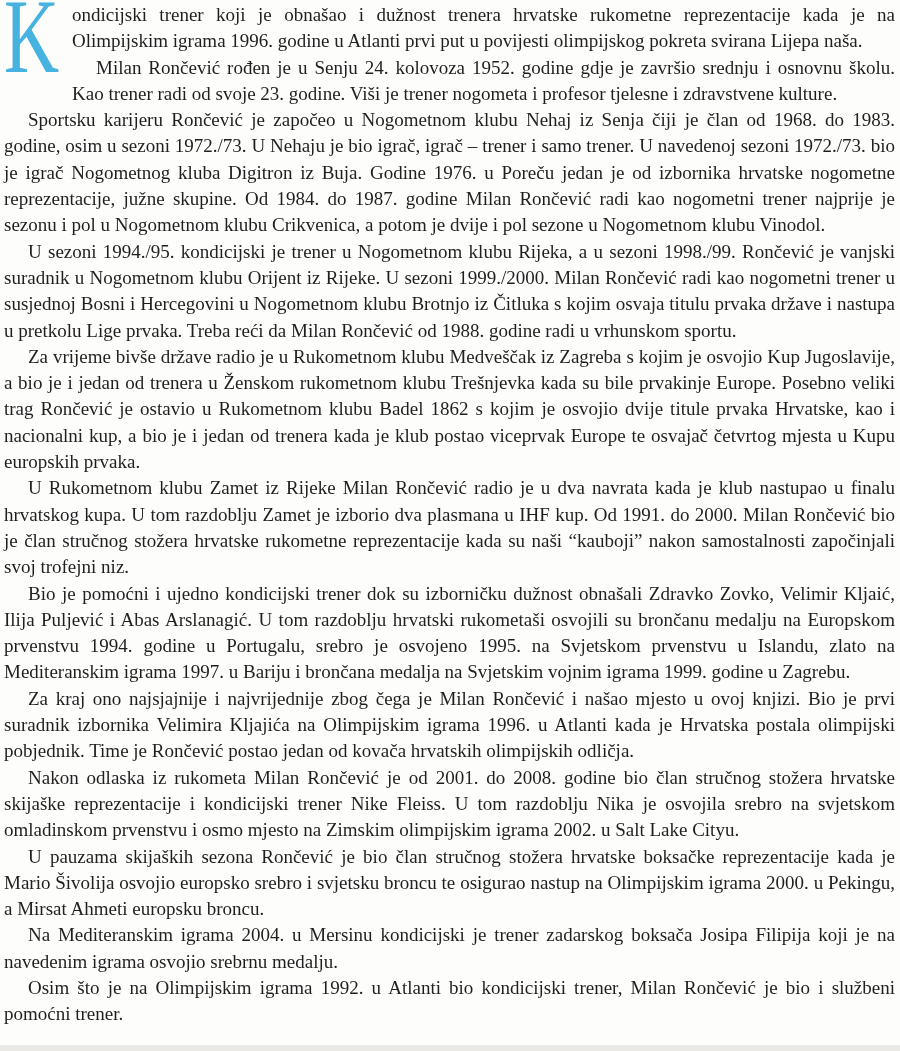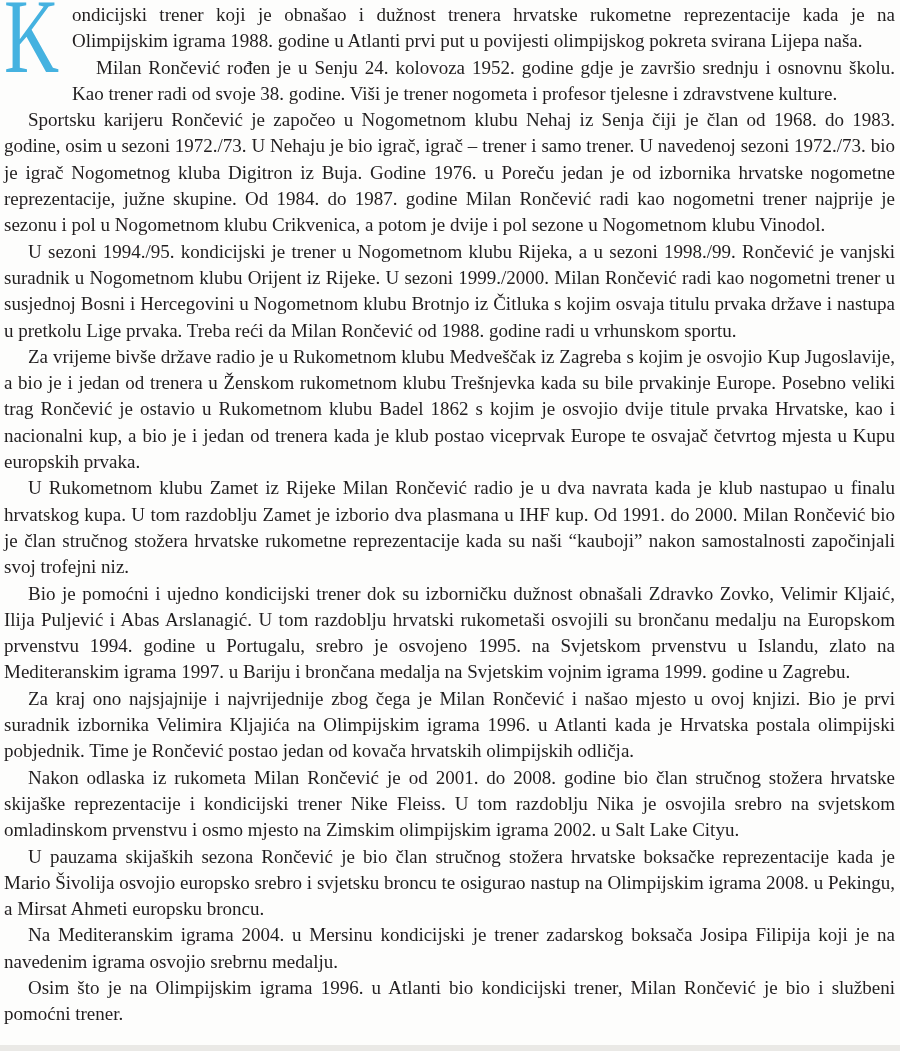--- a/index.html
+++ b/index.html
@@ -47,27 +47,27 @@
   }
 </style>
 </head>
 <body style="background: rgb(253, 253, 252); color: rgb(33, 30, 31);">
 
 <div class="page">
   <span class="dropcap-box">
       <span class="dropcap-letter" style="color: rgb(69, 178, 224);">K</span>
     </span>
 
-  <p class="para">ondicijski trener koji je obnašao i dužnost trenera hrvatske rukometne reprezentacije kada je na Olimpijskim igrama 1988. godine u Atlanti prvi put u povijesti olimpijskog pokreta svirana Lijepa naša.</p>
-  <p class="para indent">Milan Rončević rođen je u Senju 24. kolovoza 1952. godine gdje je završio srednju i osnovnu školu. Kao trener radi od svoje 38. godine. Viši je trener nogometa i profesor tjelesne i zdravstvene kulture.</p>
+  <p class="para">ondicijski trener koji je obnašao i dužnost trenera hrvatske rukometne reprezentacije kada je na Olimpijskim igrama 1996. godine u Atlanti prvi put u povijesti olimpijskog pokreta svirana Lijepa naša.</p>
+  <p class="para indent">Milan Rončević rođen je u Senju 24. kolovoza 1952. godine gdje je završio srednju i osnovnu školu. Kao trener radi od svoje 23. godine. Viši je trener nogometa i profesor tjelesne i zdravstvene kulture.</p>
   <p class="para indent">Sportsku karijeru Rončević je započeo u Nogometnom klubu Nehaj iz Senja čiji je član od 1968. do 1983. godine, osim u sezoni 1972./73. U Nehaju je bio igrač, igrač – trener i samo trener. U navedenoj sezoni 1972./73. bio je igrač Nogometnog kluba Digitron iz Buja. Godine 1976. u Poreču jedan je od izbornika hrvatske nogometne reprezentacije, južne skupine. Od 1984. do 1987. godine Milan Rončević radi kao nogometni trener najprije je sezonu i pol u Nogometnom klubu Crikvenica, a potom je dvije i pol sezone u Nogometnom klubu Vinodol.</p>
   <p class="para indent">U sezoni 1994./95. kondicijski je trener u Nogometnom klubu Rijeka, a u sezoni 1998./99. Rončević je vanjski suradnik u Nogometnom klubu Orijent iz Rijeke. U sezoni 1999./2000. Milan Rončević radi kao nogometni trener u susjednoj Bosni i Hercegovini u Nogometnom klubu Brotnjo iz Čitluka s kojim osvaja titulu prvaka države i nastupa u pretkolu Lige prvaka. Treba reći da Milan Rončević od 1988. godine radi u vrhunskom sportu.</p>
   <p class="para indent">Za vrijeme bivše države radio je u Rukometnom klubu Medveščak iz Zagreba s kojim je osvojio Kup Jugoslavije, a bio je i jedan od trenera u Ženskom rukometnom klubu Trešnjevka kada su bile prvakinje Europe. Posebno veliki trag Rončević je ostavio u Rukometnom klubu Badel 1862 s kojim je osvojio dvije titule prvaka Hrvatske, kao i nacionalni kup, a bio je i jedan od trenera kada je klub postao viceprvak Europe te osvajač četvrtog mjesta u Kupu europskih prvaka.</p>
   <p class="para indent">U Rukometnom klubu Zamet iz Rijeke Milan Rončević radio je u dva navrata kada je klub nastupao u finalu hrvatskog kupa. U tom razdoblju Zamet je izborio dva plasmana u IHF kup. Od 1991. do 2000. Milan Rončević bio je član stručnog stožera hrvatske rukometne reprezentacije kada su naši “kauboji” nakon samostalnosti započinjali svoj trofejni niz.</p>
   <p class="para indent">Bio je pomoćni i ujedno kondicijski trener dok su izborničku dužnost obnašali Zdravko Zovko, Velimir Kljaić, Ilija Puljević i Abas Arslanagić. U tom razdoblju hrvatski rukometaši osvojili su brončanu medalju na Europskom prvenstvu 1994. godine u Portugalu, srebro je osvojeno 1995. na Svjetskom prvenstvu u Islandu, zlato na Mediteranskim igrama 1997. u Bariju i brončana medalja na Svjetskim vojnim igrama 1999. godine u Zagrebu.</p>
   <p class="para indent">Za kraj ono najsjajnije i najvrijednije zbog čega je Milan Rončević i našao mjesto u ovoj knjizi. Bio je prvi suradnik izbornika Velimira Kljajića na Olimpijskim igrama 1996. u Atlanti kada je Hrvatska postala olimpijski pobjednik. Time je Rončević postao jedan od kovača hrvatskih olimpijskih odličja.</p>
   <p class="para indent">Nakon odlaska iz rukometa Milan Rončević je od 2001. do 2008. godine bio član stručnog stožera hrvatske skijaške reprezentacije i kondicijski trener Nike Fleiss. U tom razdoblju Nika je osvojila srebro na svjetskom omladinskom prvenstvu i osmo mjesto na Zimskim olimpijskim igrama 2002. u Salt Lake Cityu.</p>
-  <p class="para indent">U pauzama skijaških sezona Rončević je bio član stručnog stožera hrvatske boksačke reprezentacije kada je Mario Šivolija osvojio europsko srebro i svjetsku broncu te osigurao nastup na Olimpijskim igrama 2008. u Pekingu, a Mirsat Ahmeti europsku broncu.</p>
+  <p class="para indent">U pauzama skijaških sezona Rončević je bio član stručnog stožera hrvatske boksačke reprezentacije kada je Mario Šivolija osvojio europsko srebro i svjetsku broncu te osigurao nastup na Olimpijskim igrama 2000. u Pekingu, a Mirsat Ahmeti europsku broncu.</p>
   <p class="para indent">Na Mediteranskim igrama 2004. u Mersinu kondicijski je trener zadarskog boksača Josipa Filipija koji je na navedenim igrama osvojio srebrnu medalju.</p>
-  <p class="para indent">Osim što je na Olimpijskim igrama 1996. u Atlanti bio kondicijski trener, Milan Rončević je bio i službeni pomoćni trener.</p>
+  <p class="para indent">Osim što je na Olimpijskim igrama 1992. u Atlanti bio kondicijski trener, Milan Rončević je bio i službeni pomoćni trener.</p>
 </div>
 
 <div class="bottom-edge"></div>
 
 </body></html>

